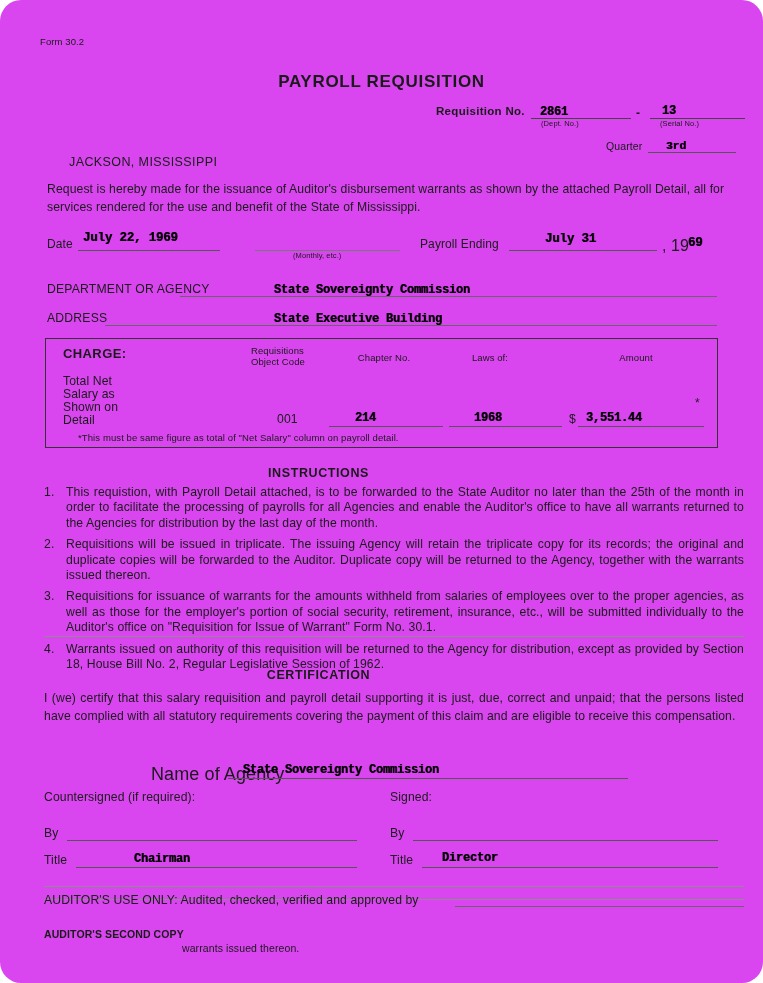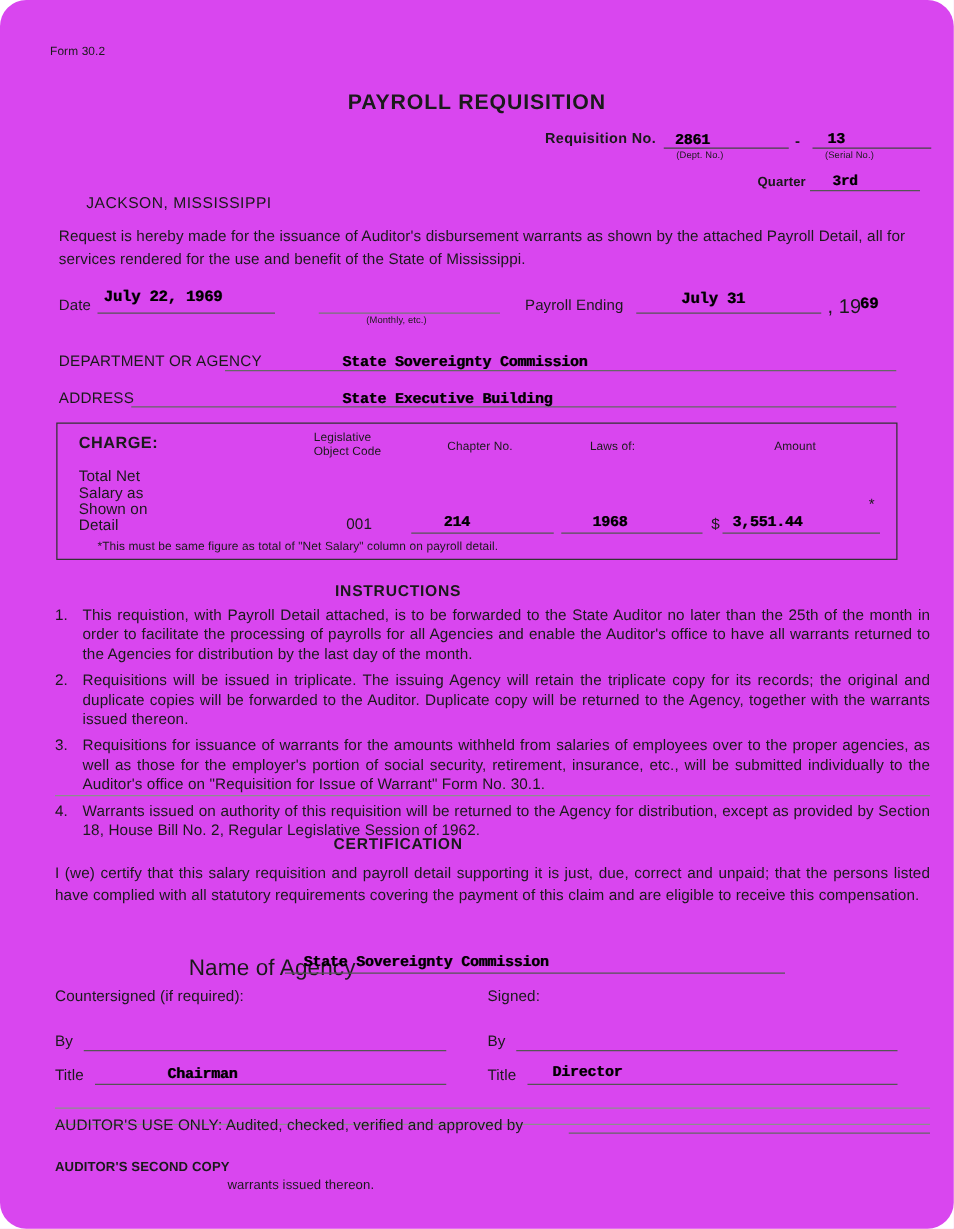--- a/index.html
+++ b/index.html
@@ -110,21 +110,20 @@
   }
   .req-serial-cap {
     position: absolute;
     left: 660px; top: 119px;
     font-size: 7.5px;
   }
   .quarter-label {
     position: absolute;
     left: 606px; top: 140px;
     font-size: 10.5px;
-    font-weight: bold;
   }
   .quarter-line {
     position: absolute;
     left: 648px; top: 152px;
     width: 88px;
     border-bottom: 1px solid #555;
   }
   .quarter-val {
     position: absolute;
     left: 666px; top: 139px;
@@ -504,21 +503,21 @@
   <div class="dept-rule"></div>
   <div class="typed dept-val">State Sovereignty Commission</div>
   <div class="printed addr-label">ADDRESS</div>
   <div class="addr-rule"></div>
   <div class="typed addr-val">State Executive Building</div>
 
   <div class="charge-box"></div>
   <div class="printed charge-title">CHARGE:</div>
 
   <div class="printed col-head ch-eoc">
-    <span>Legislative</span><br>
+    <span>Requisitions</span><br>
     <span>Object Code</span>
   </div>
   <div class="printed col-head ch-chap">Chapter No.</div>
   <div class="printed col-head ch-laws">Laws of:</div>
   <div class="printed col-head ch-amt">Amount</div>
 
   <div class="printed charge-rowlabel crl-1">Total Net</div>
   <div class="printed charge-rowlabel crl-2">Salary as</div>
   <div class="printed charge-rowlabel crl-3">Shown on</div>
   <div class="printed charge-rowlabel crl-4">Detail</div>

